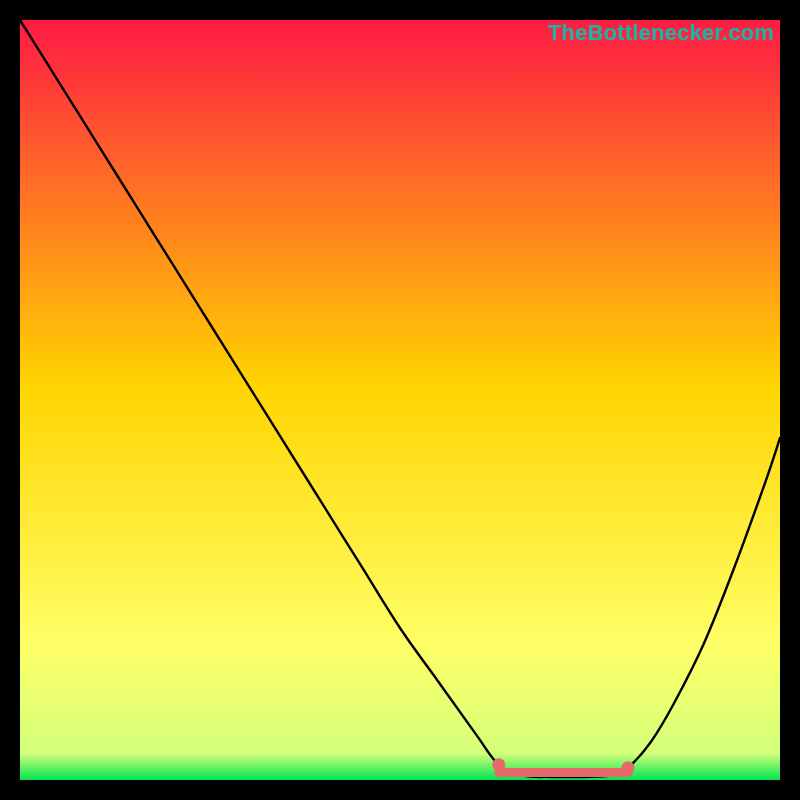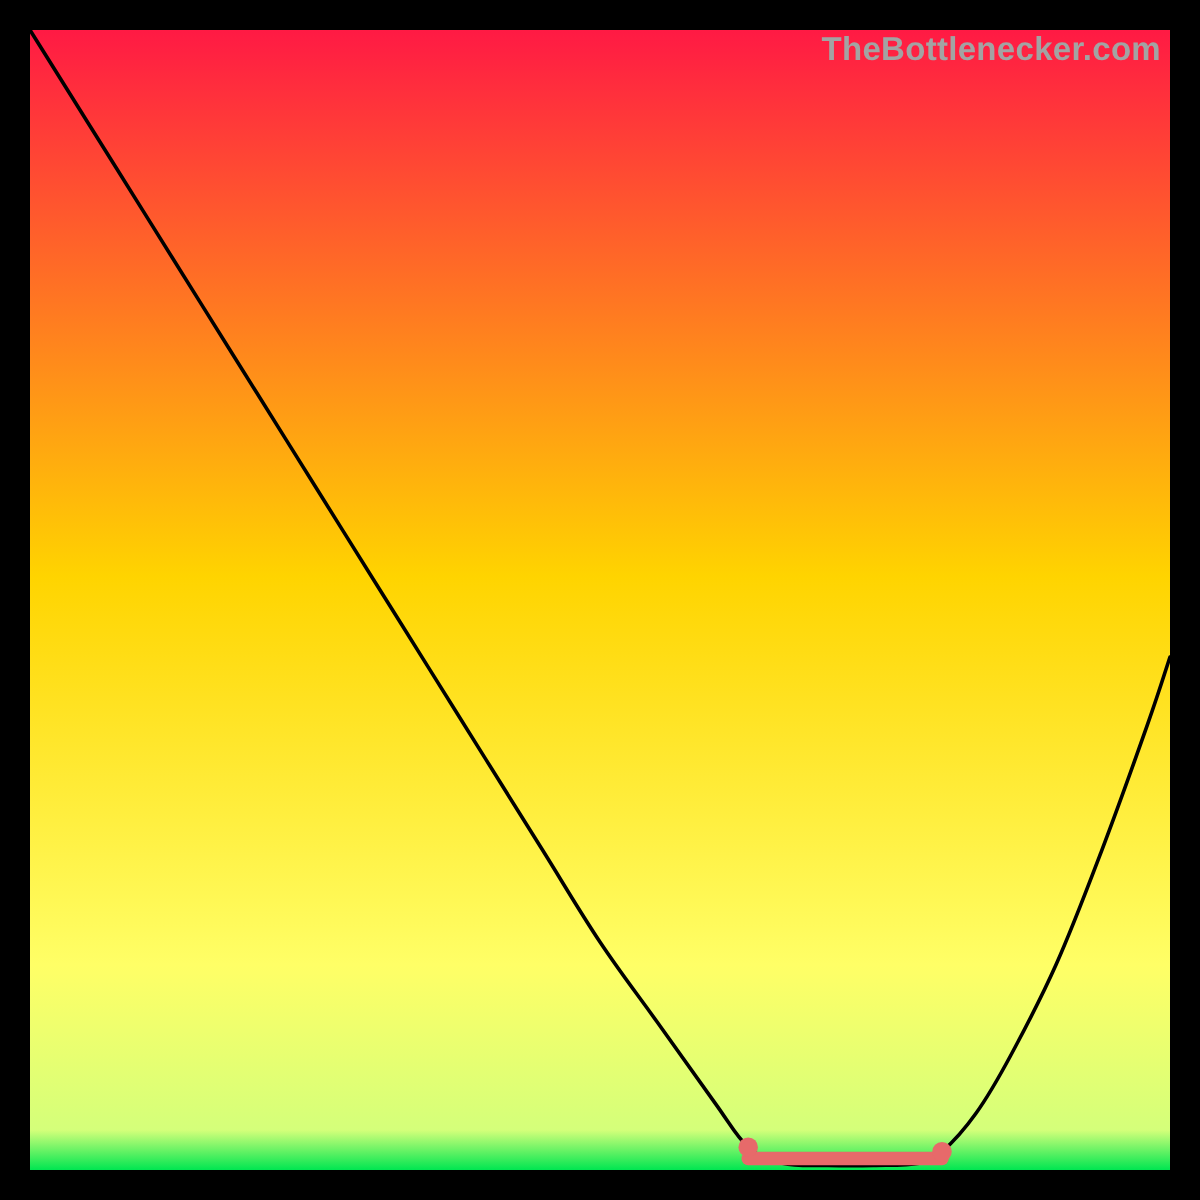--- a/index.html
+++ b/index.html
@@ -23,21 +23,21 @@
     position: absolute;
     left: 0;
     top: 0;
     width: 760px;
     height: 760px;
   }
   .attribution {
     position: absolute;
     right: 6px;
     top: 0px;
-    color: #a3a3a3;
+    color: #14b8a6;
     font-size: 22px;
     font-weight: bold;
     letter-spacing: 0.2px;
   }
 </style>
 </head>
 <body>
 
 <div class="frame">
 

